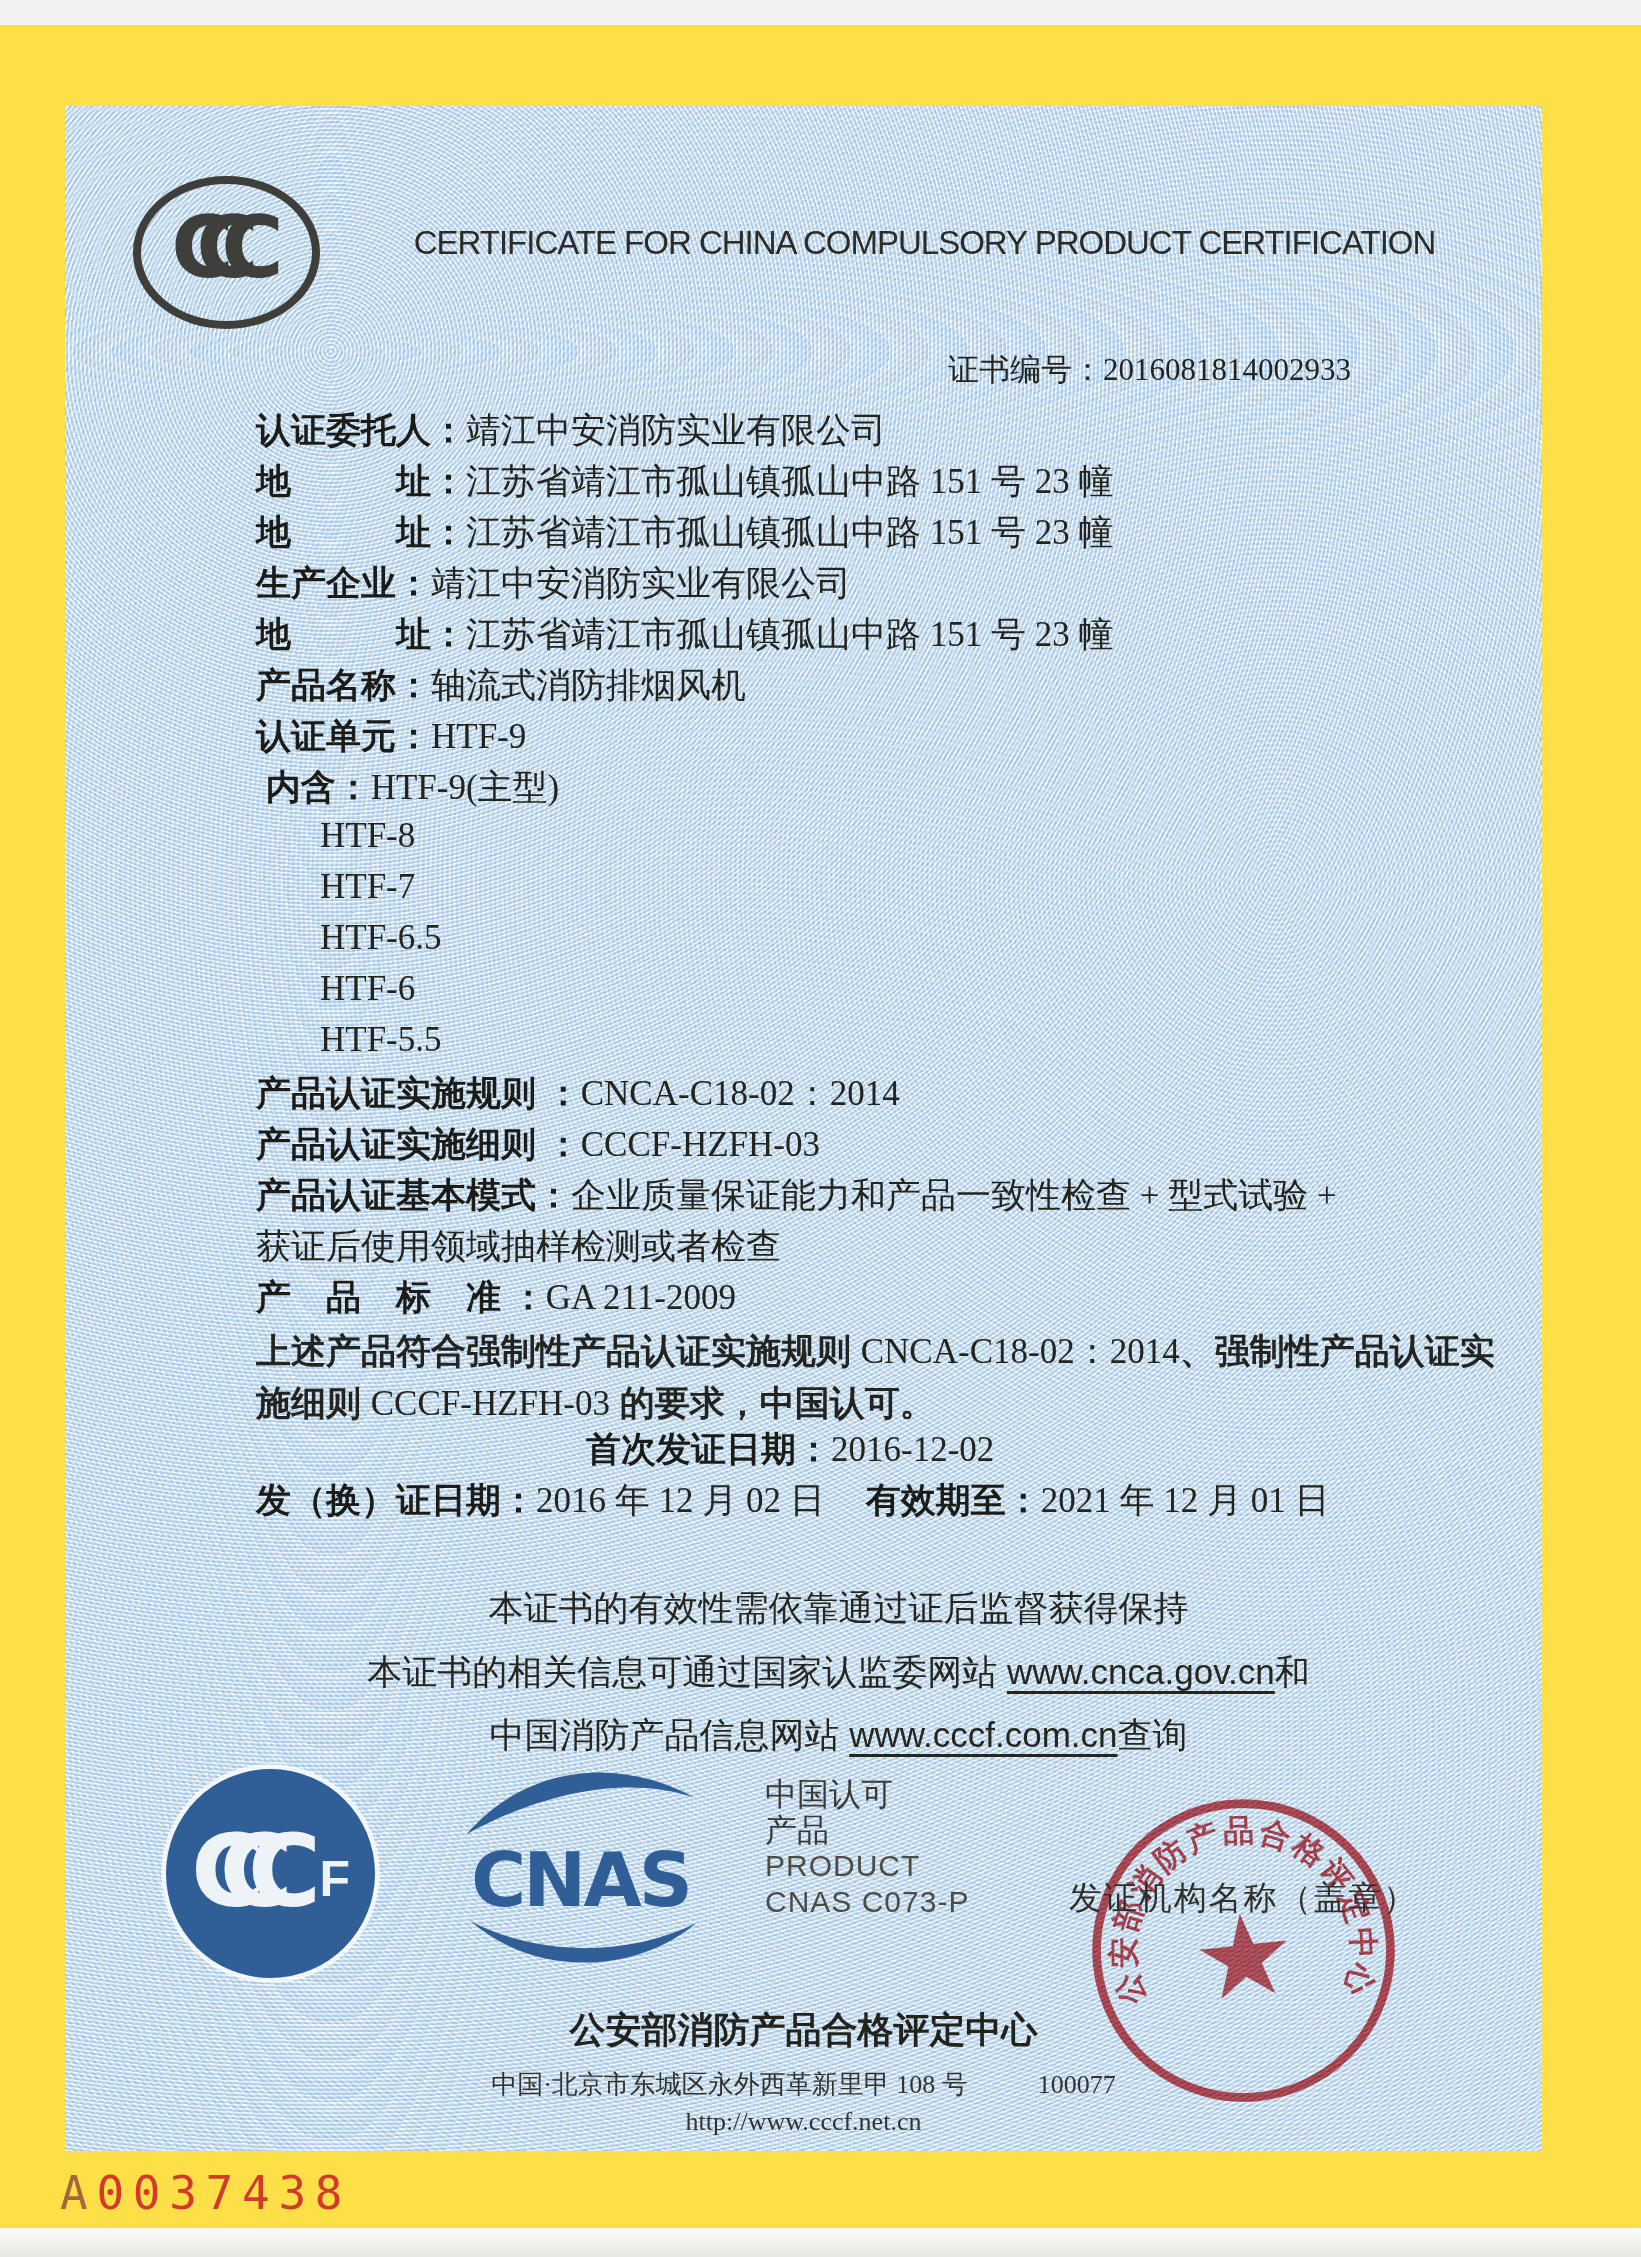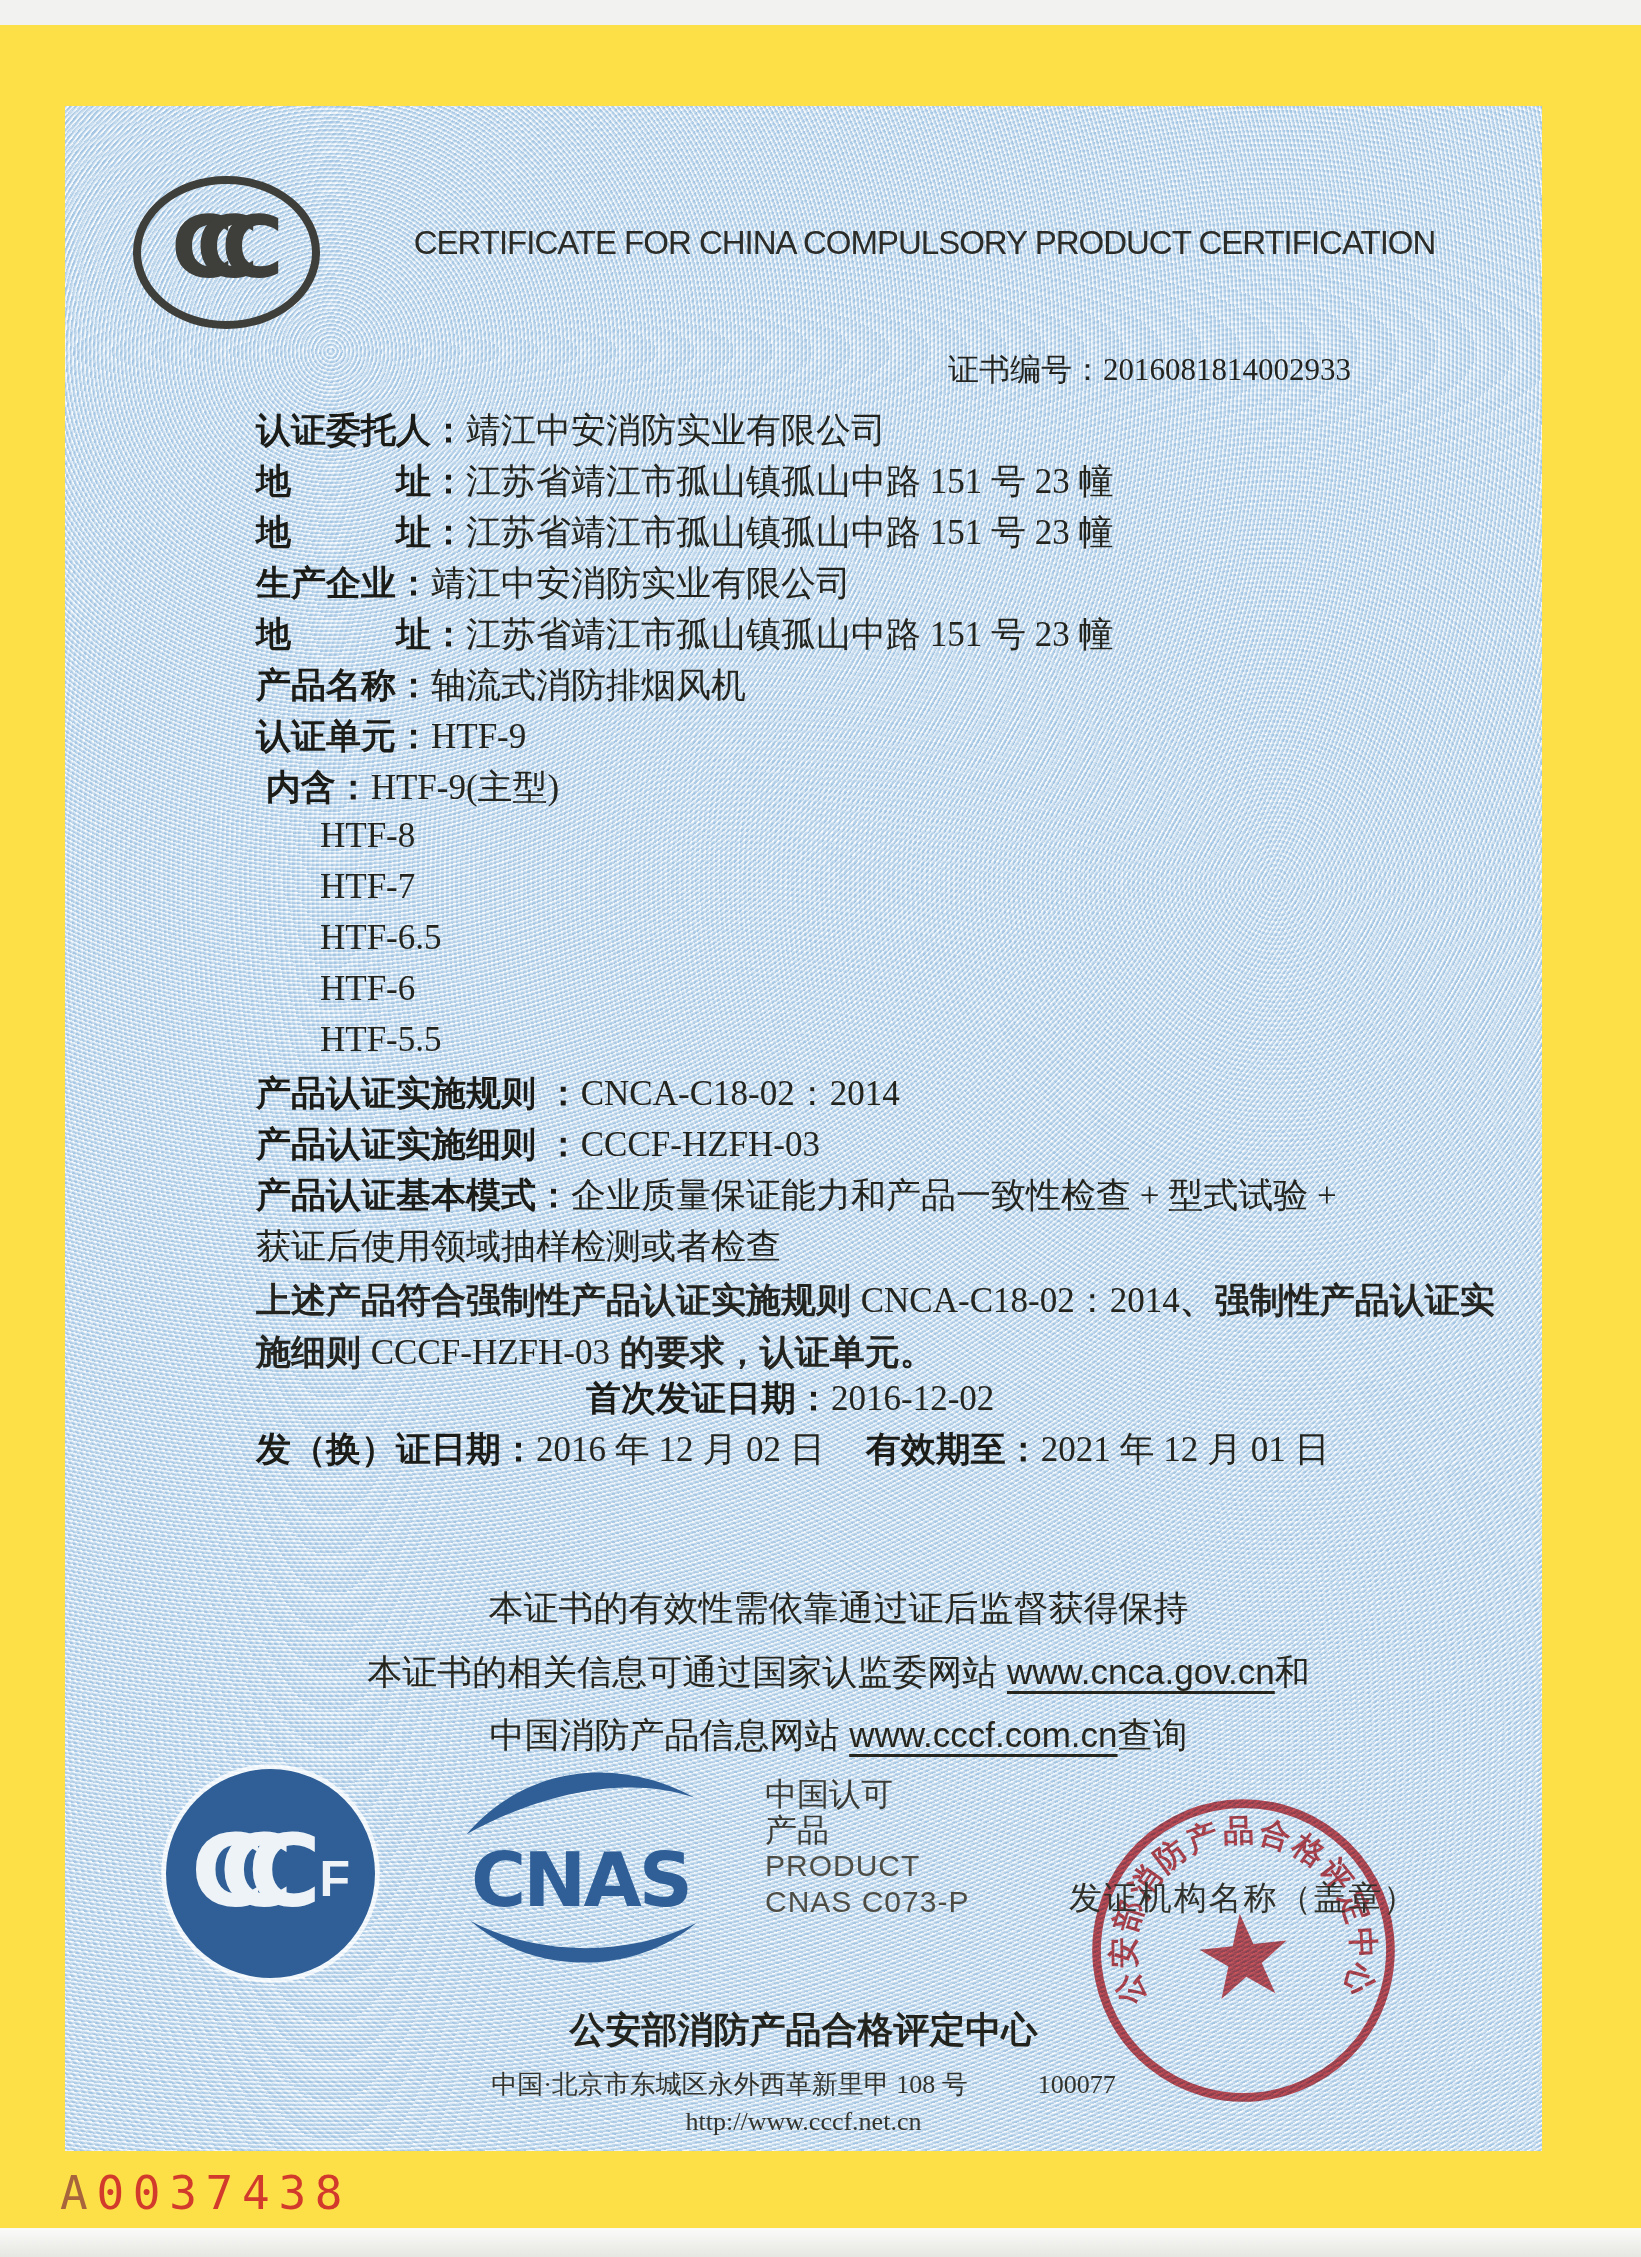--- a/index.html
+++ b/index.html
@@ -99,22 +99,23 @@
       <div class="line ind-b"><span class="val-code">HTF-6.5</span></div>
       <div class="line ind-b"><span class="val-code">HTF-6</span></div>
       <div class="line ind-b"><span class="val-code">HTF-5.5</span></div>
 
       <div class="line"><span class="lbl">产品认证实施规则 ：</span><span class="val-code">CNCA-C18-02：2014</span></div>
       <div class="line"><span class="lbl">产品认证实施细则 ：</span><span class="val-code">CCCF-HZFH-03</span></div>
 
       <div class="line"><span class="lbl">产品认证基本模式：</span><span class="val">企业质量保证能力和产品一致性检查 + 型式试验 +</span></div>
       <div class="line"><span class="val">获证后使用领域抽样检测或者检查</span></div>
 
+      <div class="line"><span class="lbl">产　品　标　准 ：</span><span class="val-code">GA 211-2009</span></div>
 
-      <div class="statement"><span class="b">上述产品符合强制性产品认证实施规则 </span><span class="val-code">CNCA-C18-02：2014</span><span class="b">、强制性产品认证实施细则 </span><span class="val-code">CCCF-HZFH-03</span><span class="b"> 的要求，认证单元。</span></div>
+      <div class="statement"><span class="b">上述产品符合强制性产品认证实施规则 </span><span class="val-code">CNCA-C18-02：2014</span><span class="b">、强制性产品认证实施细则 </span><span class="val-code">CCCF-HZFH-03</span><span class="b"> 的要求，中国认可。</span></div>
 
       <div class="line first-issue"><span class="lbl">首次发证日期：</span><span class="val-code">2016-12-02</span></div>
 
       <div class="line"><span class="lbl">发（换）证日期：</span><span class="val">2016 年 12 月 02 日</span><span class="gap"></span><span class="lbl">有效期至：</span><span class="val">2021 年 12 月 01 日</span></div>
     </div>
 
     <div class="note" style="top:1479px;">本证书的有效性需依靠通过证后监督获得保持</div>
     <div class="note" style="top:1543px;"><span>本证书的相关信息可通过国家认监委网站 </span><span class="note-url">www.cnca.gov.cn</span><span>和</span></div>
     <div class="note" style="top:1606px;"><span>中国消防产品信息网站 </span><span class="note-url">www.cccf.com.cn</span><span>查询</span></div>
 

